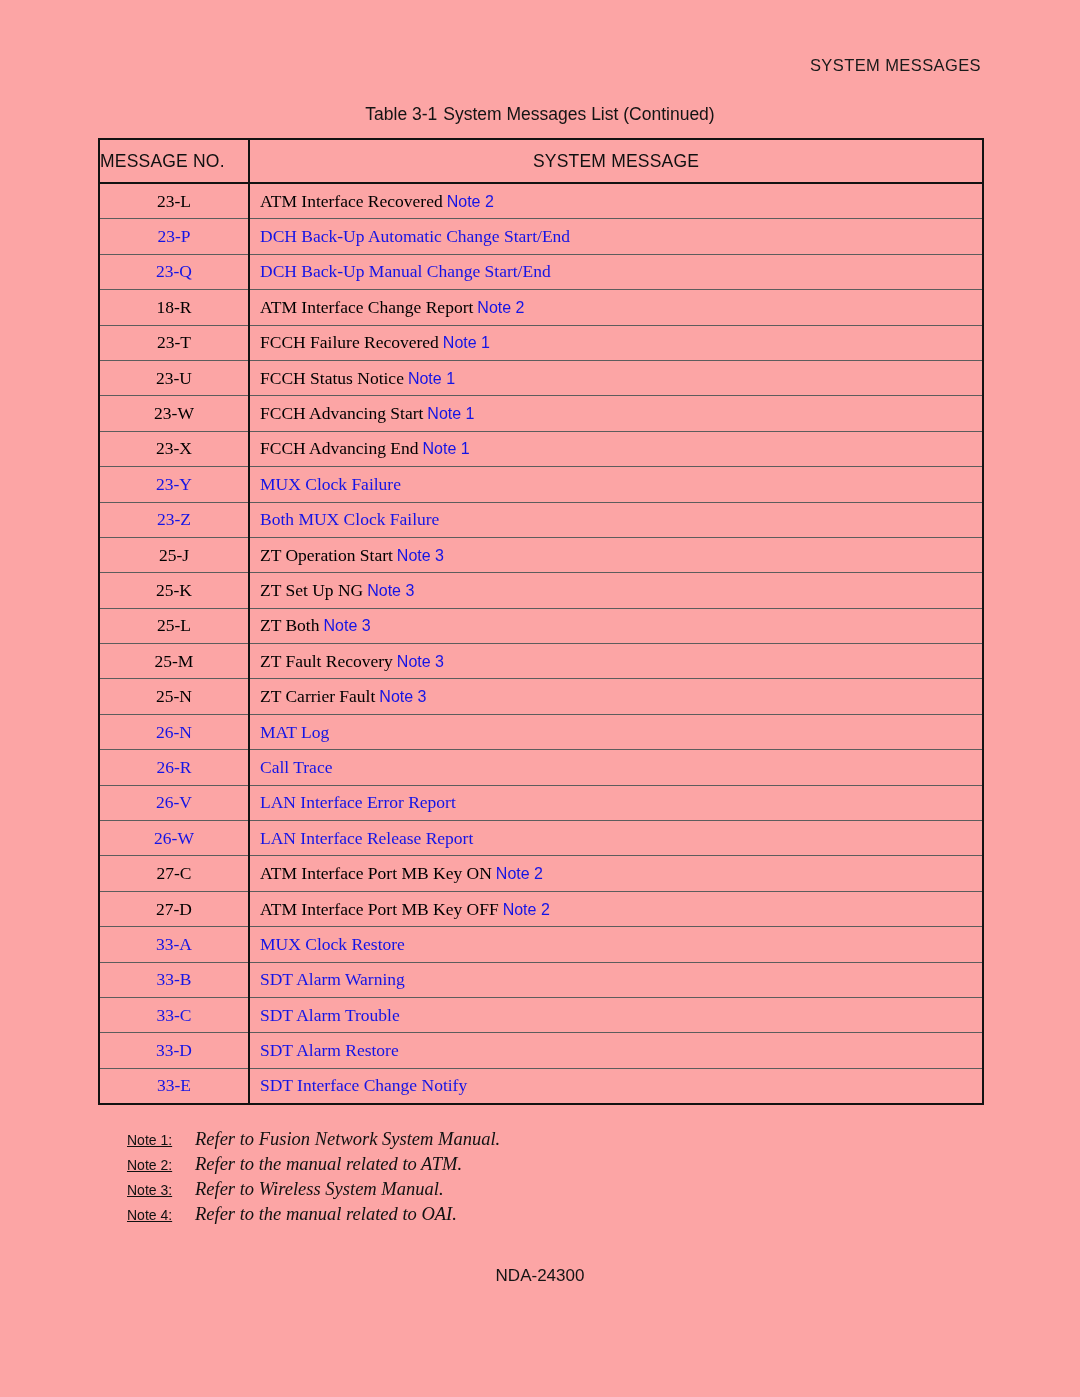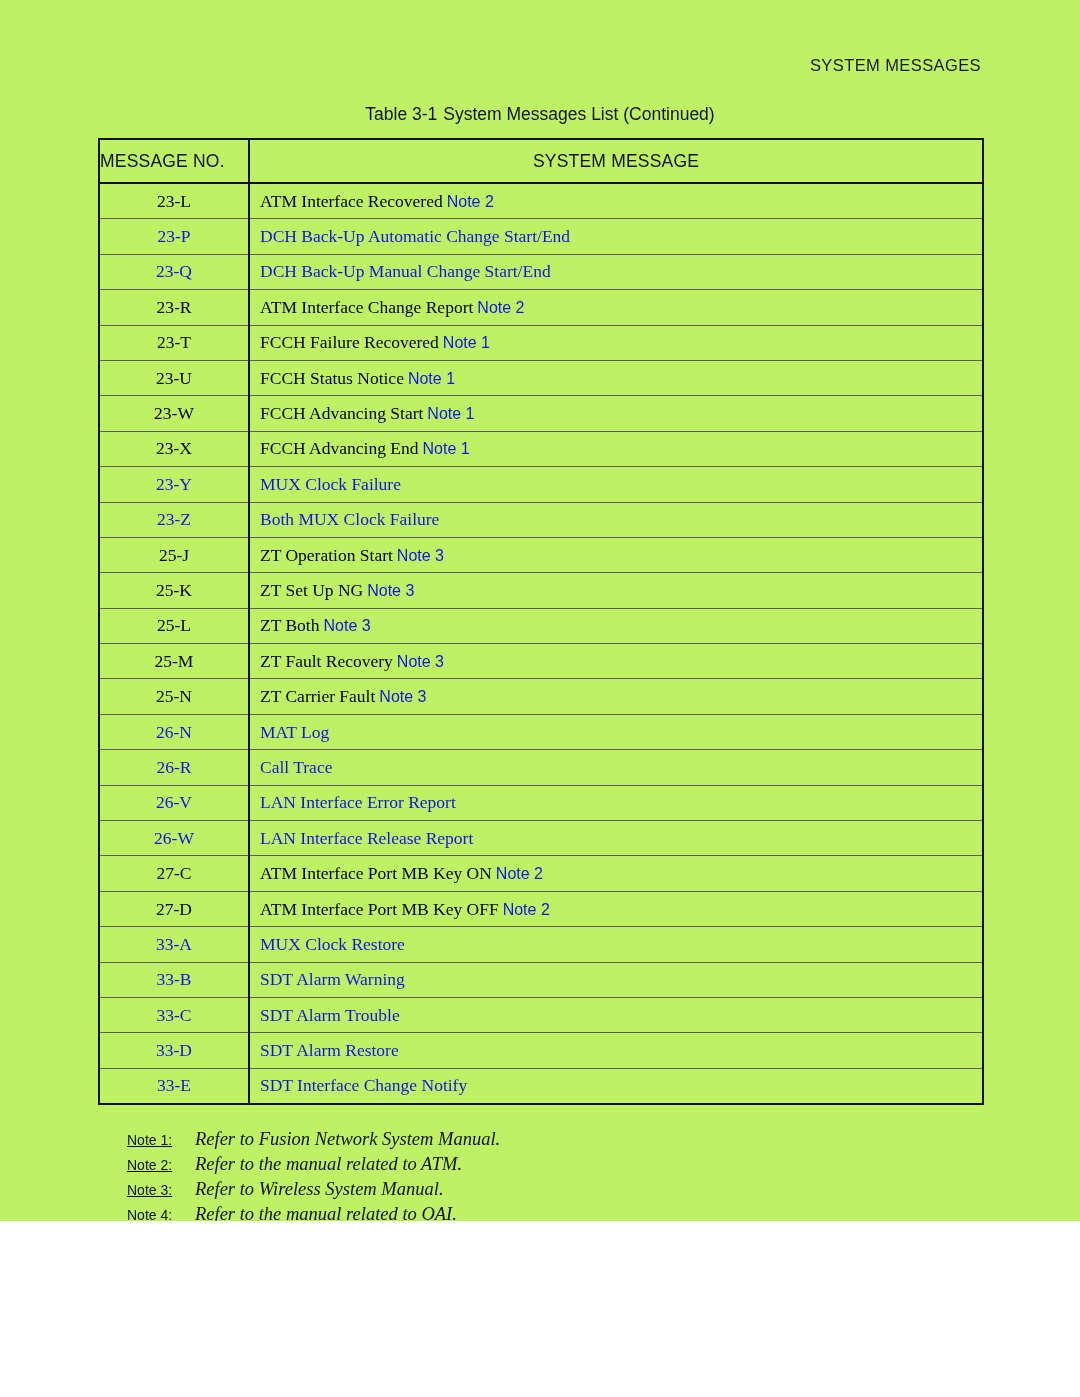--- a/index.html
+++ b/index.html
@@ -3,22 +3,22 @@
 <meta charset="utf-8">
 <style>
   html, body {
     margin: 0;
     padding: 0;
     background: #ffffff;
   }
   .page {
     position: relative;
     width: 1080px;
-    height: 1221px;
-    background: #bef264;
+    height: 1397px;
+    background: #fca5a5;
     font-family: "Liberation Serif", serif;
     color: #000000;
     overflow: hidden;
   }
 
   
   .page-header {
     position: absolute;
     top: 56px;
     right: 99px;
@@ -184,21 +184,21 @@
         </tr>
         <tr class="blue">
           <td class="cell-no">23-P</td>
           <td class="cell-msg"><span>DCH Back-Up Automatic Change Start/End</span></td>
         </tr>
         <tr class="blue">
           <td class="cell-no">23-Q</td>
           <td class="cell-msg"><span>DCH Back-Up Manual Change Start/End</span></td>
         </tr>
         <tr>
-          <td class="cell-no">23-R</td>
+          <td class="cell-no">18-R</td>
           <td class="cell-msg"><span>ATM Interface Change Report</span><span class="noteref">Note 2</span></td>
         </tr>
         <tr>
           <td class="cell-no">23-T</td>
           <td class="cell-msg"><span>FCCH Failure Recovered</span><span class="noteref">Note 1</span></td>
         </tr>
         <tr>
           <td class="cell-no">23-U</td>
           <td class="cell-msg"><span>FCCH Status Notice</span><span class="noteref">Note 1</span></td>
         </tr>

